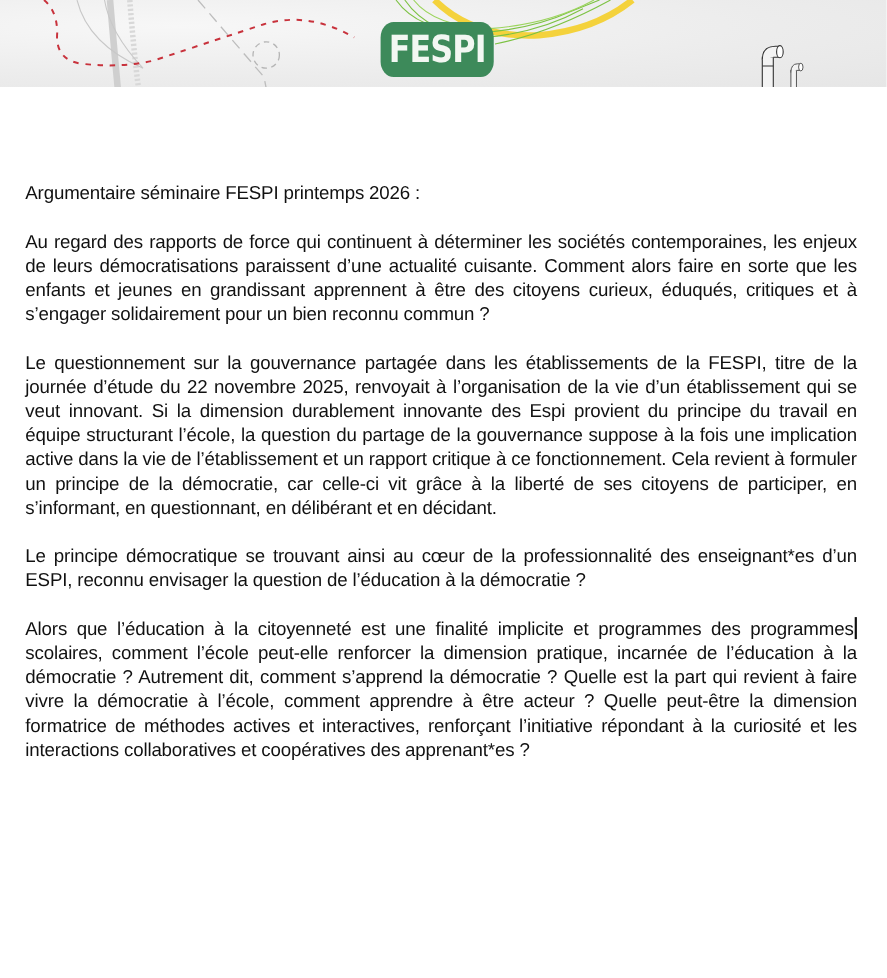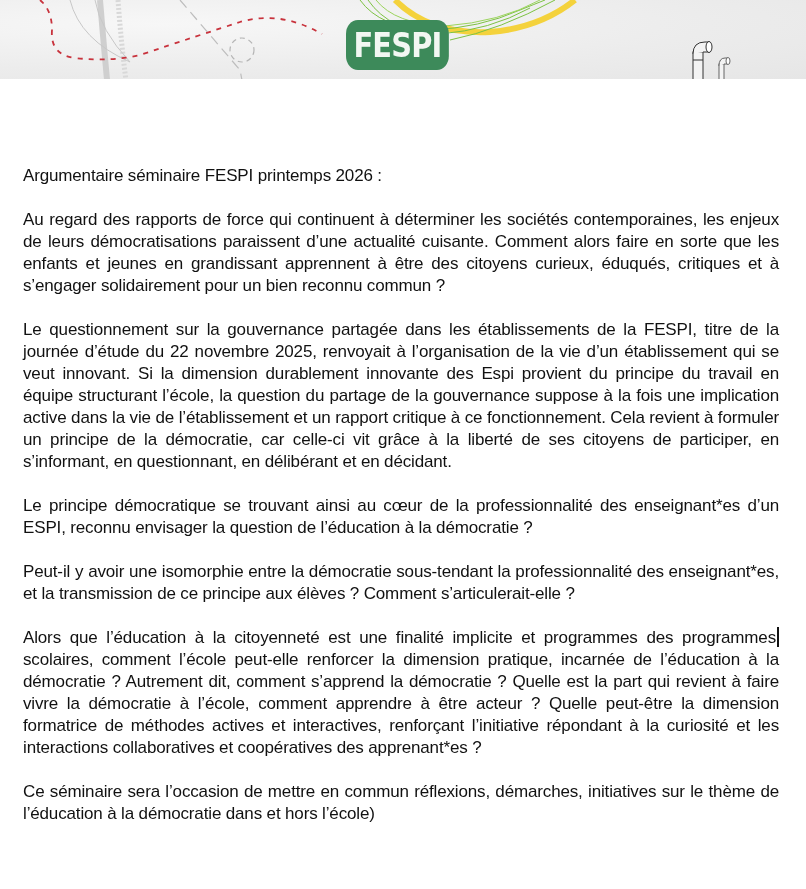--- a/index.html
+++ b/index.html
@@ -134,19 +134,17 @@
     <ellipse cx="43" cy="23" rx="2" ry="3.5" fill="#fff" stroke="#444" stroke-width="0.8"></ellipse>
     <ellipse cx="36.5" cy="56.5" rx="4" ry="1.2" fill="#222"></ellipse>
   </svg>
 </div>
 
 <div class="doc">
   <p class="title">Argumentaire séminaire FESPI printemps 2026 :</p>
   <p>Au regard des rapports de force qui continuent à déterminer les sociétés contemporaines, les enjeux de leurs démocratisations paraissent d’une actualité cuisante. Comment alors faire en sorte que les enfants et jeunes en grandissant apprennent à être des citoyens curieux, éduqués, critiques et à s’engager solidairement pour un bien reconnu commun ?</p>
   <p>Le questionnement sur la gouvernance partagée dans les établissements de la FESPI, titre de la journée d’étude du 22 novembre 2025, renvoyait à l’organisation de la vie d’un établissement qui se veut innovant. Si la dimension durablement innovante des Espi provient du principe du travail en équipe structurant l’école, la question du partage de la gouvernance suppose à la fois une implication active dans la vie de l’établissement et un rapport critique à ce fonctionnement. Cela revient à formuler un principe de la démocratie, car celle-ci vit grâce à la liberté de ses citoyens de participer, en s’informant, en questionnant, en délibérant et en décidant.</p>
   <p>Le principe démocratique se trouvant ainsi au cœur de la professionnalité des enseignant*es d’un ESPI, reconnu envisager la question de l’éducation à la démocratie ?</p>
-  <p>Peut-il y avoir une isomorphie entre la démocratie sous-tendant la professionnalité des enseignant*es, et la transmission de ce principe aux élèves ? Comment s’articulerait-elle ?</p>
   <p style="text-align: justify;">
     <span>Alors que l’éducation à la citoyenneté est une finalité implicite et programmes des programmes</span><span class="caret"></span>
     <span>scolaires, comment l’école peut-elle renforcer la dimension pratique, incarnée de l’éducation à la démocratie ? Autrement dit, comment s’apprend la démocratie ? Quelle est la part qui revient à faire vivre la démocratie à l’école, comment apprendre à être acteur ? Quelle peut-être la dimension formatrice de méthodes actives et interactives, renforçant l’initiative répondant à la curiosité et les interactions collaboratives et coopératives des apprenant*es ?</span>
   </p>
-  <p>Ce séminaire sera l’occasion de mettre en commun réflexions, démarches, initiatives sur le thème de l’éducation à la démocratie dans et hors l’école)</p>
 </div>
 
 </body></html>

